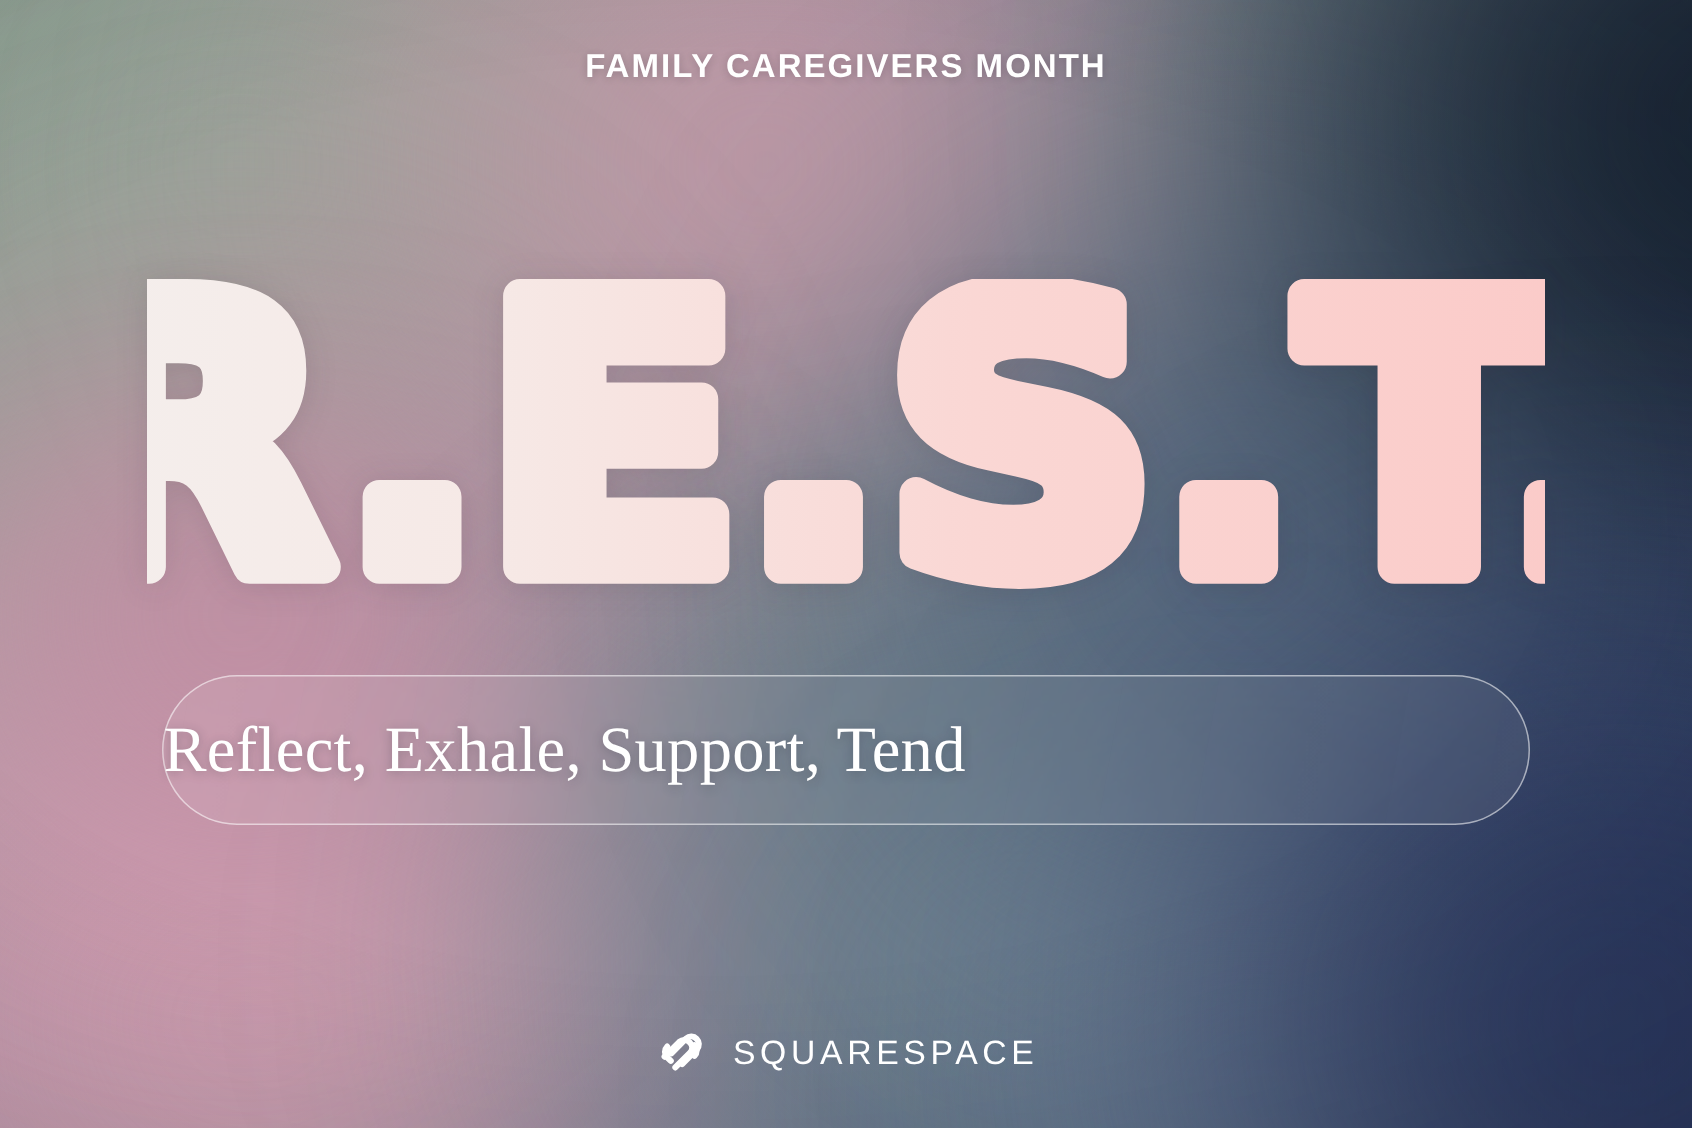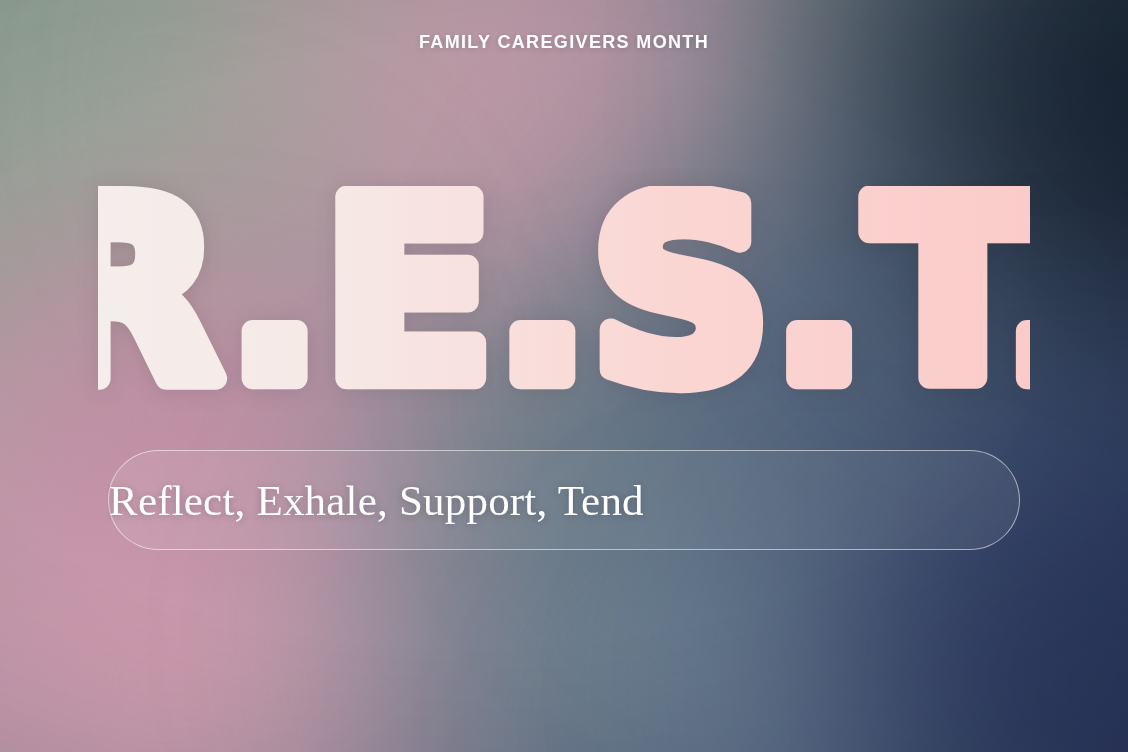--- a/index.html
+++ b/index.html
@@ -91,21 +91,21 @@
   .content {
     position: absolute;
     inset: 0;
     display: flex;
     flex-direction: column;
     align-items: center;
   }
 
   .eyebrow {
     margin-top: 33px;
-    font-size: 18px;
+    font-size: 22px;
     font-weight: 700;
     letter-spacing: 1.35px;
     color: #ffffff;
     text-align: center;
     line-height: 1;
     text-shadow: 0 1px 6px rgba(30,25,35,0.22);
   }
 
   
   .headline-wrap {
@@ -216,15 +216,26 @@
           </linearGradient>
         </defs>
         <text id="headline-text" x="466" y="192" text-anchor="middle" fill="url(#headGrad)" stroke="url(#headGrad)" font-size="212.71345593937" style="stroke-width: 22.3349px;">R.E.S.T.</text>
       </svg>
     </div>
 
     <div class="pill">
       <span class="pill-text">Reflect, Exhale, Support, Tend</span>
     </div>
 
+    <div class="logo">
+      <svg class="logo-mark" viewBox="0 0 100 100">
+        <g fill="none" stroke="#ffffff" stroke-width="10.5" stroke-linecap="round">
+          <path d="M18.5 56.5 L44.5 30.5 A13.4 13.4 0 0 1 63.4 49.4 L37.4 75.4"></path>
+          <path d="M30.5 68.5 L56.5 42.5 A13.4 13.4 0 0 1 75.4 61.4 L49.4 87.4" transform="translate(0,-18)"></path>
+          <path d="M24.6 44.6 A13.4 13.4 0 0 0 24.6 63.5 L31.0 69.9" transform="translate(-1.5,-6)"></path>
+          <path d="M69.0 30.1 A13.4 13.4 0 0 1 69.0 49.0" transform="translate(2,6)"></path>
+        </g>
+      </svg>
+      <span class="logo-word">SQUARESPACE</span>
+    </div>
 
   </div>
 </div>
 
 </body></html>

